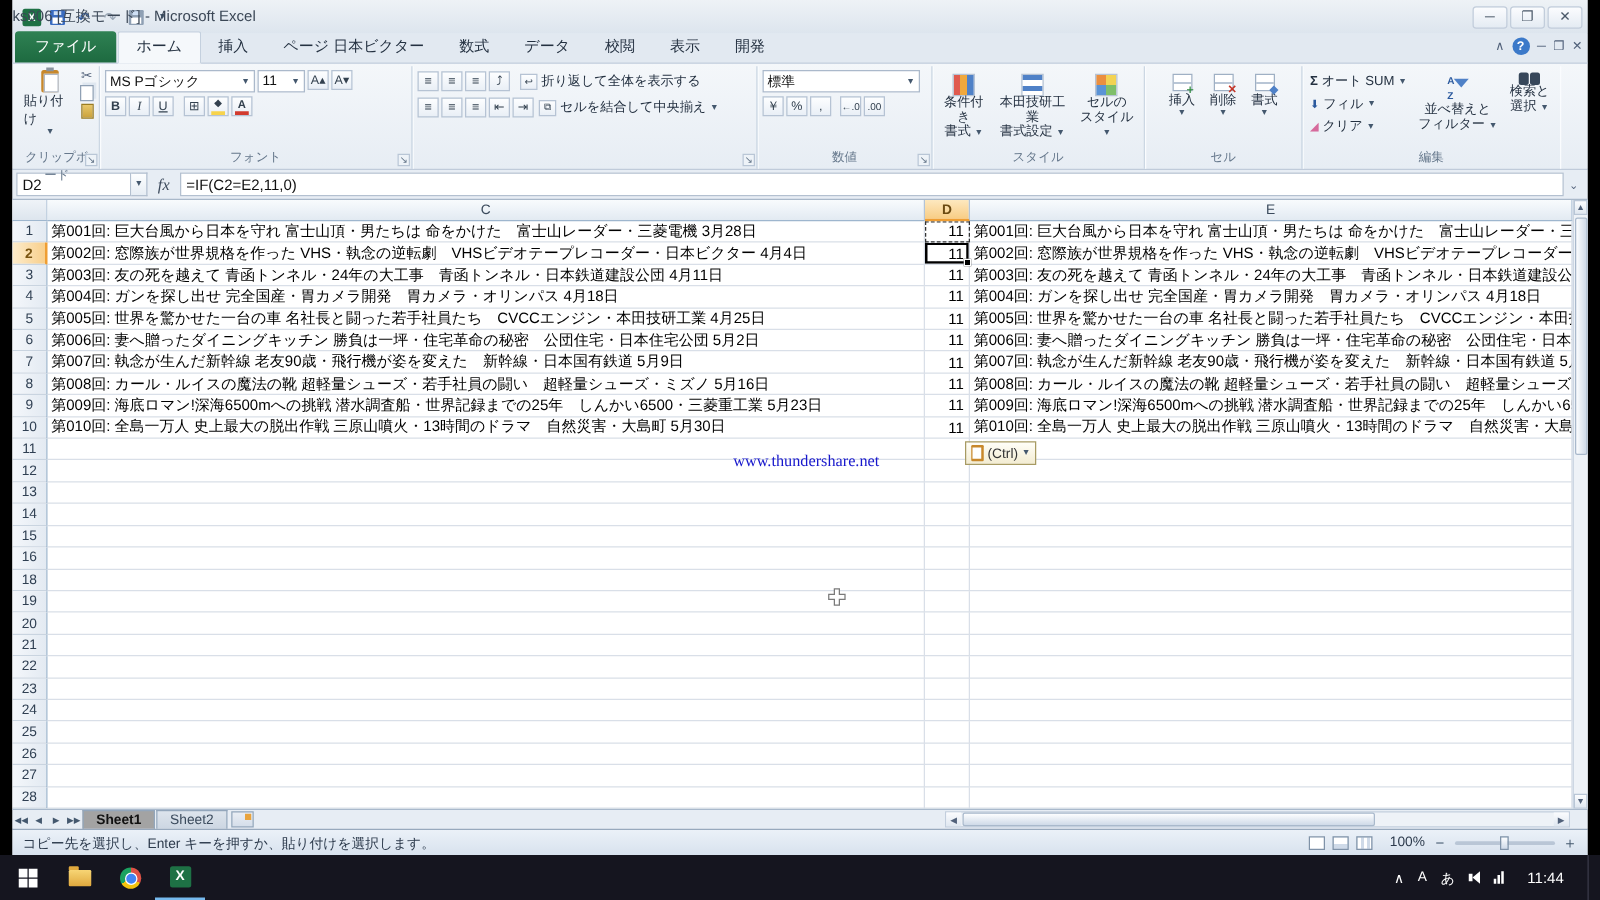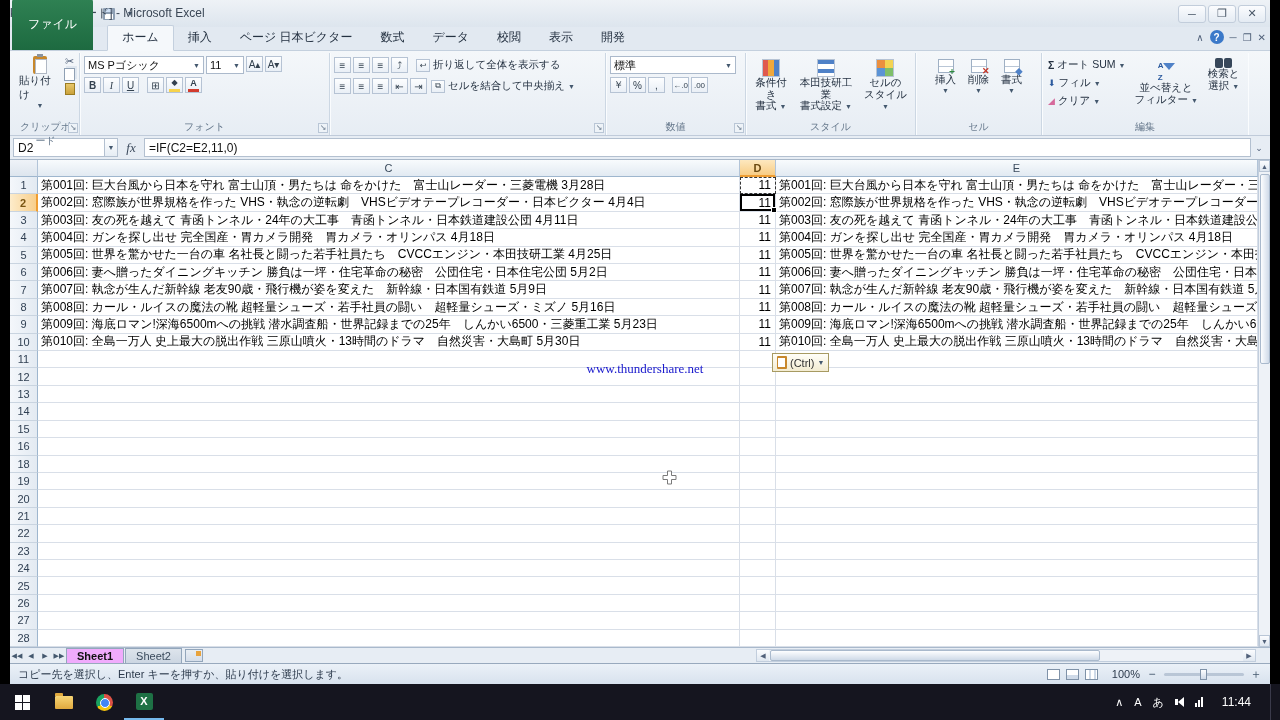--- a/index.html
+++ b/index.html
@@ -19,21 +19,21 @@
   .save-ic::before{content:"";position:absolute;left:3px;top:1px;width:6px;height:3px;background:#cfe0f5;}
   .glyph-undo{color:#2f5fae;} .glyph-redo{color:#9aa7b6;}
   .title-text{position:absolute;left:0;right:0;text-align:left;font-size:12px;color:#3b4756;pointer-events:none;}
   .winbtns{margin-left:auto;display:flex;gap:2px;z-index:2;}
   .wbtn{width:28px;height:18px;display:flex;align-items:center;justify-content:center;font-size:11px;color:#4a5868;
         border:1px solid #c2cddb;border-radius:3px;background:linear-gradient(#fbfcfe,#e4ebf3);}
 
   
   .tabrow{height:24px;background:#e2e9f1;border-bottom:1px solid #c4d0de;display:flex;align-items:flex-end;padding:0 2px;position:relative;}
   .rtab{padding:3px 14px 4px;font-size:12px;color:#243141;}
-  .rtab.file{background:linear-gradient(#2f8153,#1d6a40);color:#fff;border-radius:3px 3px 0 0;margin-right:14px;padding:17px 16px;}
+  .rtab.file{background:linear-gradient(#2f8153,#1d6a40);color:#fff;border-radius:3px 3px 0 0;margin-right:1px;padding:4px 16px;}
   .rtab.active{background:#f5f8fb;border:1px solid #c4d0de;border-bottom:1px solid #f5f8fb;border-radius:2px 2px 0 0;margin-bottom:-1px;}
   .tabrow-right{position:absolute;right:4px;top:3px;display:flex;align-items:center;gap:6px;}
   .mini{font-size:10px;color:#51617a;}
   .help-ic{width:14px;height:14px;border-radius:50%;background:#3b79c9;color:#fff;font-size:10px;font-weight:bold;
            display:flex;align-items:center;justify-content:center;}
 
   
   .ribbon{height:85px;background:linear-gradient(#f4f7fa,#e7edf4);border-bottom:1px solid #c0cbda;display:flex;padding:2px 0 0 2px;}
   .rgroup{display:flex;flex-direction:column;border-right:1px solid #ccd7e3;box-shadow:1px 0 0 #fafcfe;padding:1px 4px 0;position:relative;}
   .rg-body{flex:1;display:flex;align-items:flex-start;}
@@ -109,21 +109,21 @@
   .pb-ic{width:10px;height:13px;background:#c8882b;position:relative;border-radius:1px;}
   .pb-ic::after{content:"";position:absolute;left:1px;top:2px;width:7px;height:9px;background:#fff;}
   .cursor{position:absolute;left:652px;top:470px;z-index:9;}
 
   
   .sheetrow{position:absolute;top:647px;height:16px;width:1260px;background:#e7edf4;border-top:1px solid #a9b9cc;
             display:flex;align-items:center;font-size:11px;}
   .snav{width:14px;height:14px;display:flex;align-items:center;justify-content:center;font-size:7px;color:#44586e;}
   .stab{height:15px;padding:0 10px;display:flex;align-items:center;background:linear-gradient(#dde4ec,#ccd6e2);
         border:1px solid #93a6bb;border-bottom:none;color:#3a4a5c;margin-right:1px;}
-  .stab.active{background:#f0abfc;font-weight:bold;color:#111;}
+  .stab.active{background:#a3a3a3;font-weight:bold;color:#111;}
   .instab{width:18px;height:13px;background:linear-gradient(#e9eef4,#d5deea);border:1px solid #93a6bb;position:relative;margin-left:2px;}
   .instab::after{content:"";position:absolute;right:1px;top:1px;width:5px;height:5px;background:#e8a33d;}
   .hscroll{position:absolute;left:746px;right:14px;top:1px;height:13px;display:flex;align-items:center;background:#eef2f7;border:1px solid #c2cedd;}
   .hthumb{width:330px;height:11px;background:linear-gradient(#fdfeff,#cfdae8);border:1px solid #a9b9cc;border-radius:2px;margin-left:1px;}
   .hsa{width:12px;height:100%;display:flex;align-items:center;justify-content:center;font-size:7px;color:#51617a;background:linear-gradient(#fbfcfe,#dfe7f0);}
 
   
   .statusbar{position:absolute;top:663px;height:21px;width:1260px;background:linear-gradient(#ebf1f8,#d8e2ee);
              border-top:1px solid #98a9bd;display:flex;align-items:center;font-size:11px;color:#2c3a4c;padding:0 8px;}
   .sright{margin-left:auto;display:flex;align-items:center;gap:6px;}

